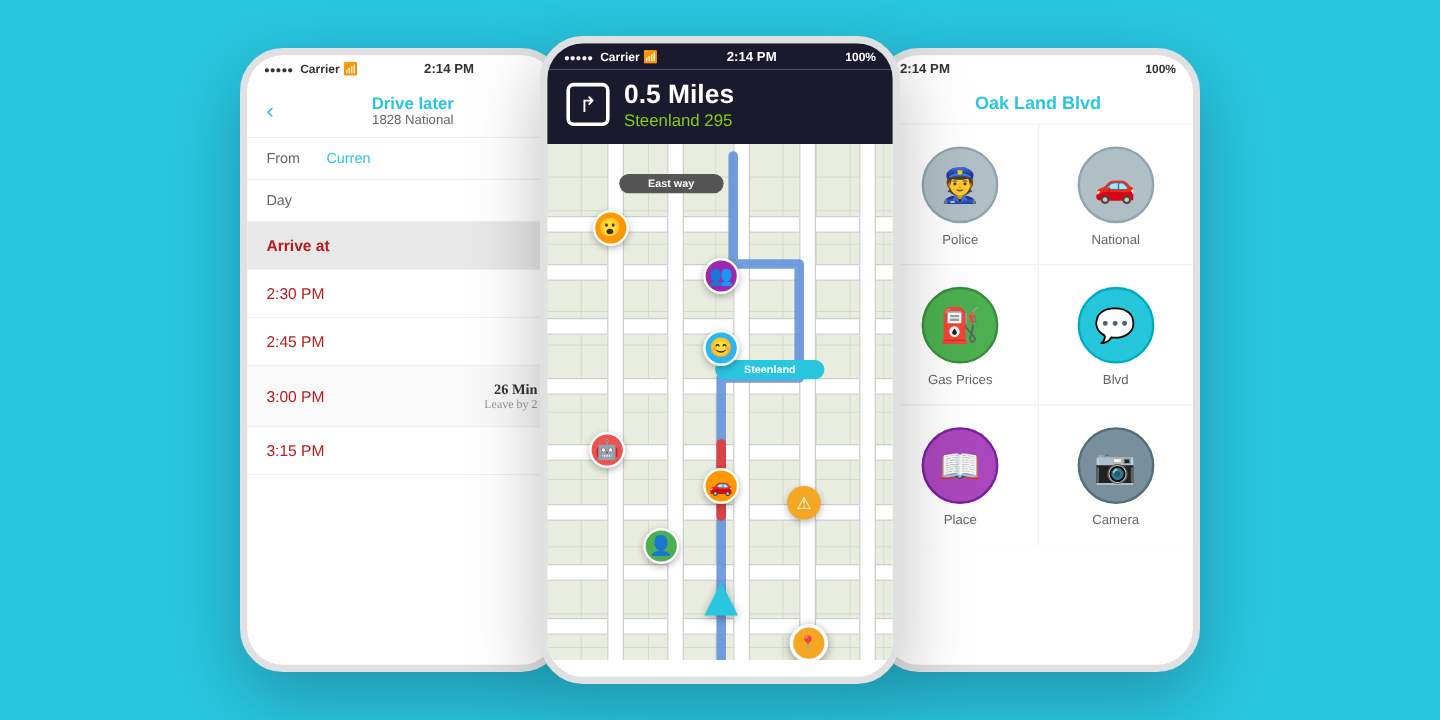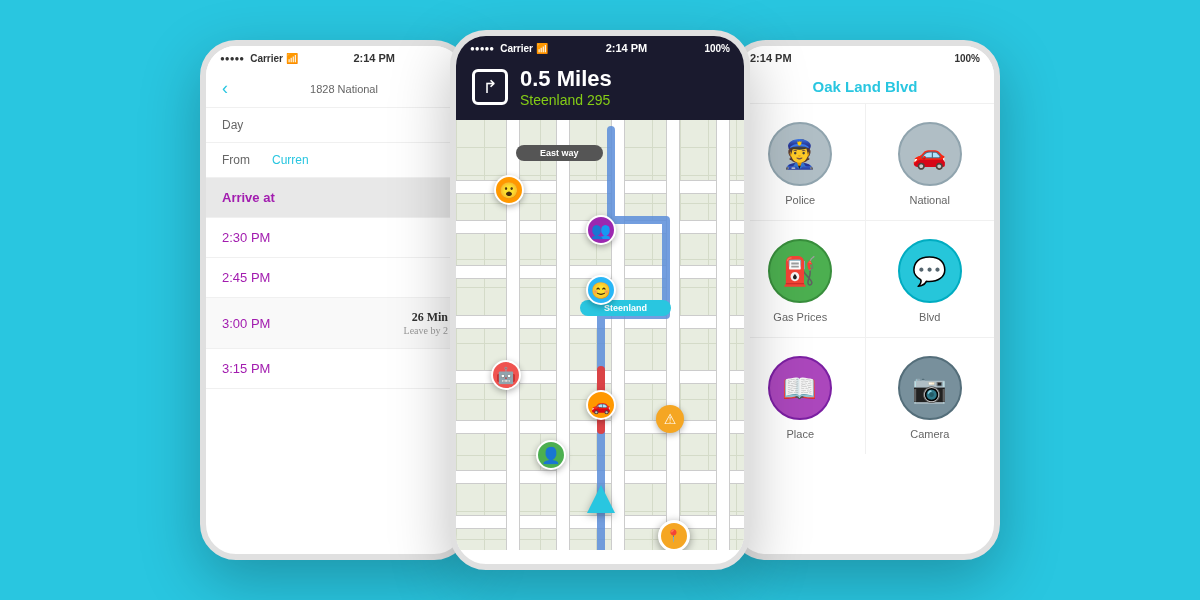--- a/index.html
+++ b/index.html
@@ -121,21 +121,21 @@
       border-bottom: 1px solid #f0f0f0;
     }
     .time-row-header {
       background: #e8e8e8;
       font-weight: 700;
       font-size: 13px;
       color: #333;
     }
     .time-label {
       font-size: 13px;
-      color: #a21caf;
+      color: #b91c1c;
       flex: 1;
     }
     .time-detail {
       font-size: 11px;
       color: #666;
       text-align: right;
       font-family: Liberation Serif, serif;
     }
     .time-detail-bold {
       font-size: 12px;
@@ -350,31 +350,32 @@
         <span style="font-size:10px;margin-left:3px;">Carrier</span>
         <span style="font-size:10px;">📶</span>
       </div>
       <span style="font-size:11px;font-weight:600;">2:14 PM</span>
       <div style="display:flex;align-items:center;gap:2px;"></div>
     </div>
 
     <div class="left-header">
       <span class="back-btn">‹</span>
       <div class="header-title">
+        <div class="header-title-main">Drive later</div>
         <div class="header-title-sub">1828 National</div>
       </div>
-    </div>
-
-    <div class="form-row">
-      <span class="form-label">Day</span>
     </div>
 
     <div class="form-row">
       <span class="form-label">From</span>
       <span class="form-value">Curren</span>
+    </div>
+
+    <div class="form-row">
+      <span class="form-label">Day</span>
     </div>
 
     <div class="time-row time-row-header">
       <span class="time-label">Arrive at</span>
     </div>
 
     <div class="time-row">
       <span class="time-label">2:30 PM</span>
     </div>
     <div class="time-row">
@@ -431,21 +432,21 @@
       <div class="road-v" style="left:260px;top:0;bottom:0;"></div>
 
       <svg class="route-path" viewBox="0 0 288 430">
 
         <polyline points="145,430 145,370 145,310 145,250 145,195 155,195 210,195 210,145 210,100 155,100 155,60 155,10" fill="none" stroke="#5b8dd9" stroke-width="8" stroke-linecap="round" stroke-linejoin="round" opacity="0.85"></polyline>
 
         <polyline points="145,310 145,250" fill="none" stroke="#e53935" stroke-width="8" stroke-linecap="round" opacity="0.9"></polyline>
       </svg>
 
       <div class="map-label" style="left:60px;top:25px;">East way</div>
-      <div class="map-label map-label-blue" style="left:124px;top:180px;">Steenland</div>
+      <div class="map-label map-label-blue" style="left:140px;top:180px;">Steenland</div>
 
       <div class="map-avatar" style="left:38px;top:55px;background:#ff9800;">😮</div>
       <div class="map-avatar" style="left:130px;top:95px;background:#9c27b0;">👥</div>
       <div class="map-avatar" style="left:130px;top:155px;background:#29b6f6;">😊</div>
       <div class="map-avatar" style="left:35px;top:240px;background:#ef5350;">🤖</div>
       <div class="map-avatar" style="left:130px;top:270px;background:#ff9800;">🚗</div>
       <div class="map-avatar" style="left:80px;top:320px;background:#4caf50;">👤</div>
 
       <div class="map-warning" style="left:200px;top:285px;">⚠</div>
 

